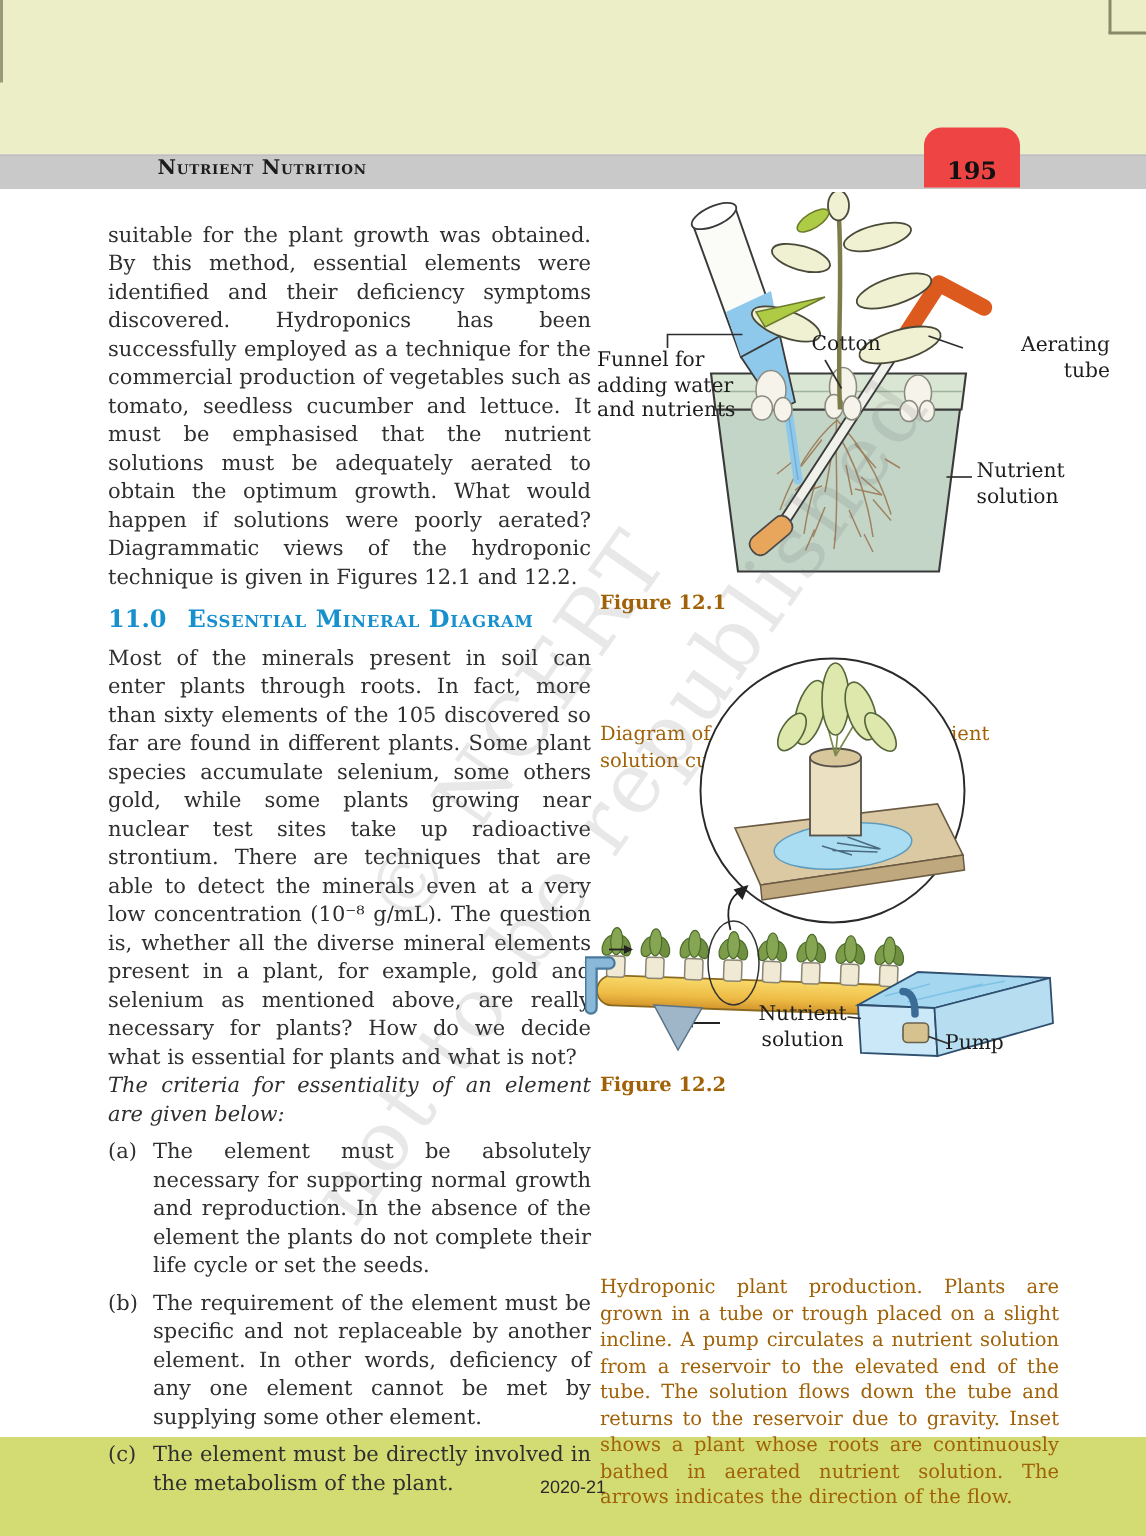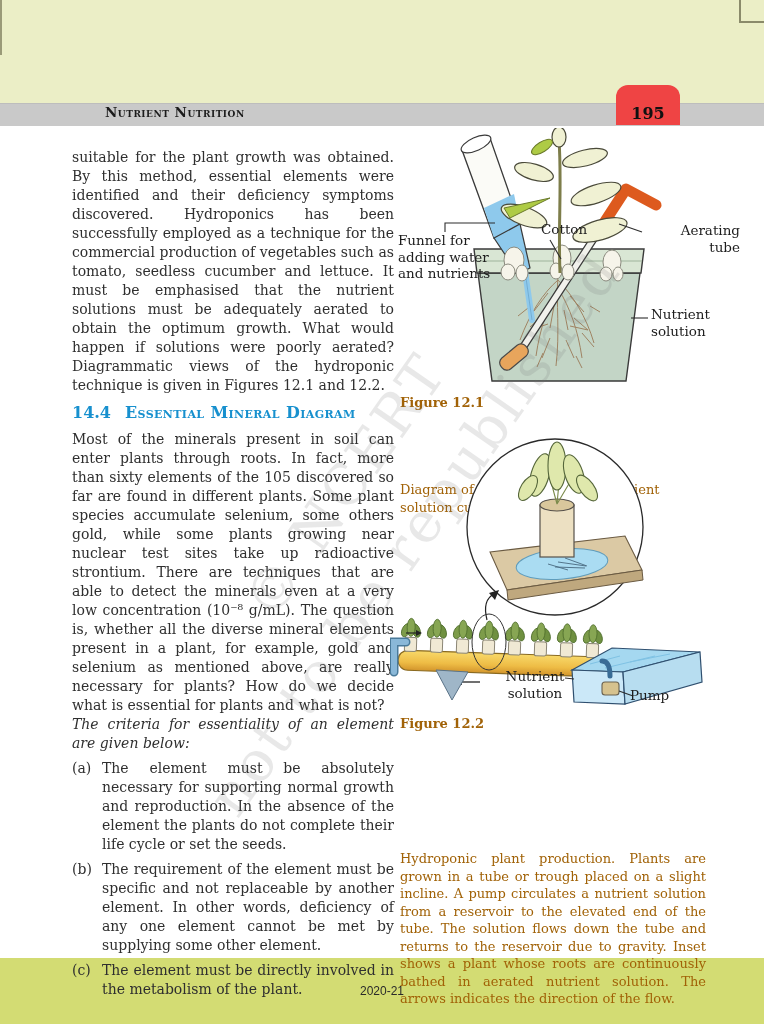--- a/index.html
+++ b/index.html
@@ -64,21 +64,21 @@
   <div class="footer-year">2020-21</div>
 
   <div class="watermark">
     <span>© NCERT</span>
     <span>not to be republished</span>
   </div>
 
   <div class="left-col">
     <p>suitable for the plant growth was obtained. By this method, essential elements were identified and their deficiency symptoms discovered. Hydroponics has been successfully employed as a technique for the commercial production of vegetables such as tomato, seedless cucumber and lettuce. It must be emphasised that the nutrient solutions must be adequately aerated to obtain the optimum growth. What would happen if solutions were poorly aerated? Diagrammatic views of the hydroponic technique is given in Figures 12.1 and 12.2.</p>
     <div class="h2">
-      <span class="num">14.4</span><span class="sc">Essential Mineral Diagram</span>
+      <span class="num">11.0</span><span class="sc">Essential Mineral Diagram</span>
     </div>
     <p>Most of the minerals present in soil can enter plants through roots. In fact, more than sixty elements of the 105 discovered so far are found in different plants. Some plant species accumulate selenium, some others gold, while some plants growing near nuclear test sites take up radioactive strontium. There are techniques that are able to detect the minerals even at a very low concentration (10⁻⁸ g/mL). The question is, whether all the diverse mineral elements present in a plant, for example, gold and selenium as mentioned above, are really necessary for plants? How do we decide what is essential for plants and what is not?</p>
     <p class="mt10">The criteria for essentiality of an element are given below:</p>
     <div class="crit">
       <span class="marker">(a)</span>
       <span class="ctext">The element must be absolutely necessary for supporting normal growth and reproduction. In the absence of the element the plants do not complete their life cycle or set the seeds.</span>
     </div>
     <div class="crit">
       <span class="marker">(b)</span>
       <span class="ctext">The requirement of the element must be specific and not replaceable by another element. In other words, deficiency of any one element cannot be met by supplying some other element.</span>

